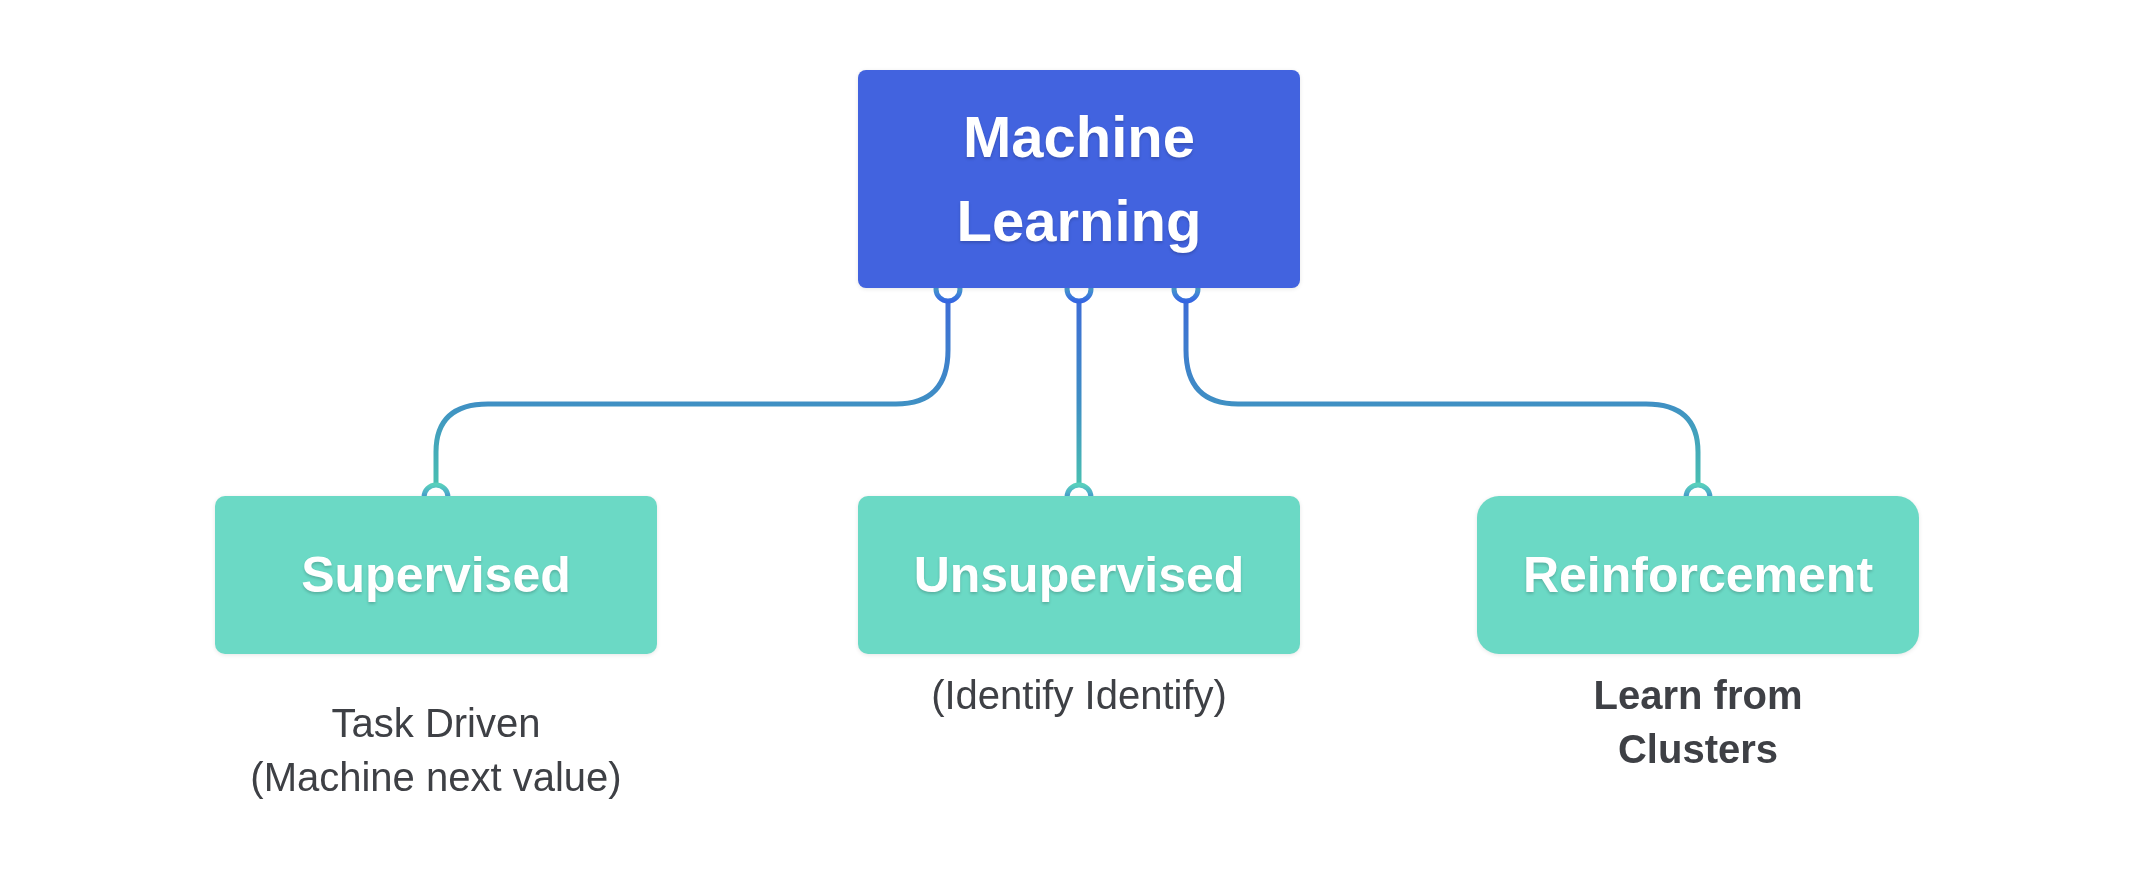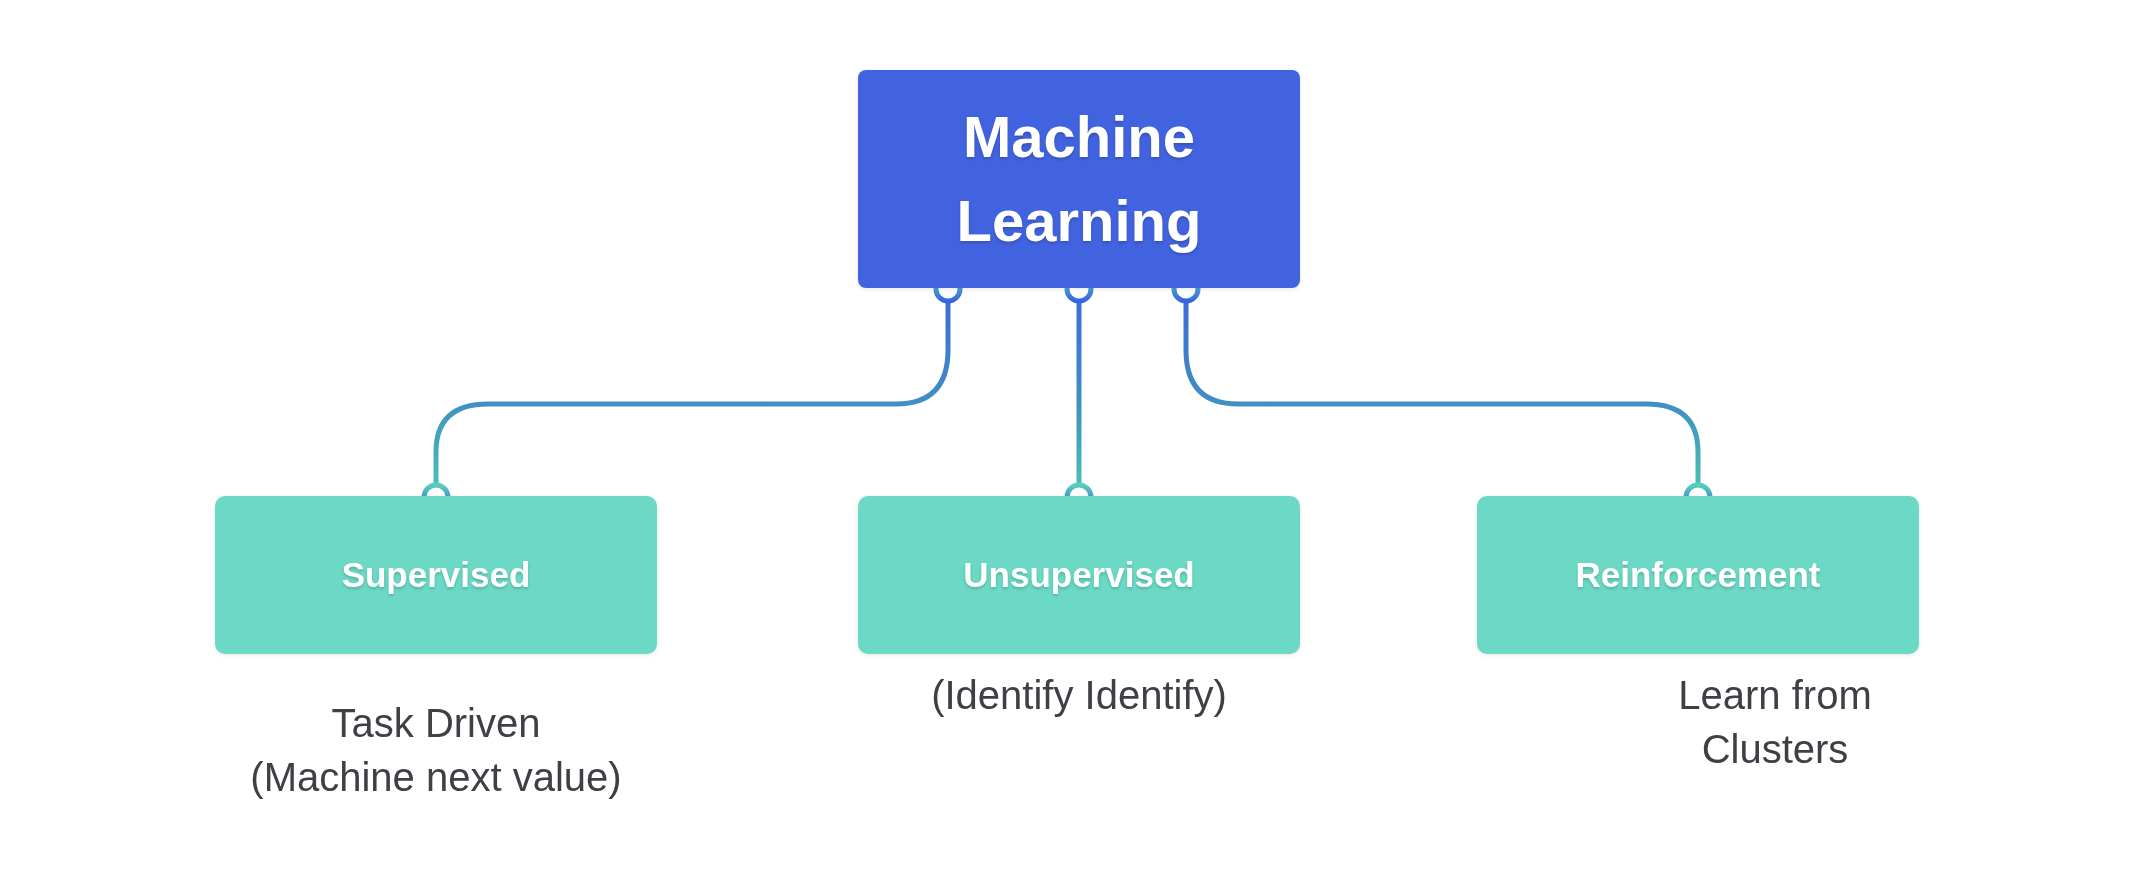--- a/index.html
+++ b/index.html
@@ -46,39 +46,39 @@
     font-size: 58px;
     line-height: 84px;
   }
   .node-root .node-label { padding: 0 60px; }
   .node-child {
     top: 496px;
     width: 442px;
     height: 158px;
     background: #6BD9C5;
     border-radius: 10px;
-    font-size: 35px;
+    font-size: 50px;
     line-height: 56px;
   }
   .node-child-0 { left: 215px; }
   .node-child-1 { left: 858px; }
-  .node-child-2 { left: 1477px; }
+  .node-child-2 { left: 1477px; border-radius: 22px; }
   .caption {
     position: absolute;
     top: 668px;
     width: 442px;
     text-align: center;
     color: #3E4045;
     font-size: 40px;
     line-height: 54px;
     font-weight: normal;
   }
   .caption-0 { left: 215px; margin-top: 28px; }
   .caption-1 { left: 858px; }
-  .caption-2 { left: 1554px; }
+  .caption-2 { left: 1477px; font-weight: bold; }
 </style>
 </head>
 <body>
 
 <div class="stage">
 
   <svg class="connector-layer" viewBox="0 0 2134 876" xmlns="http://www.w3.org/2000/svg">
     <defs>
       <linearGradient id="lineGrad" x1="0" y1="288" x2="0" y2="496" gradientUnits="userSpaceOnUse">
         <stop offset="0" stop-color="#3D68D8"></stop>

